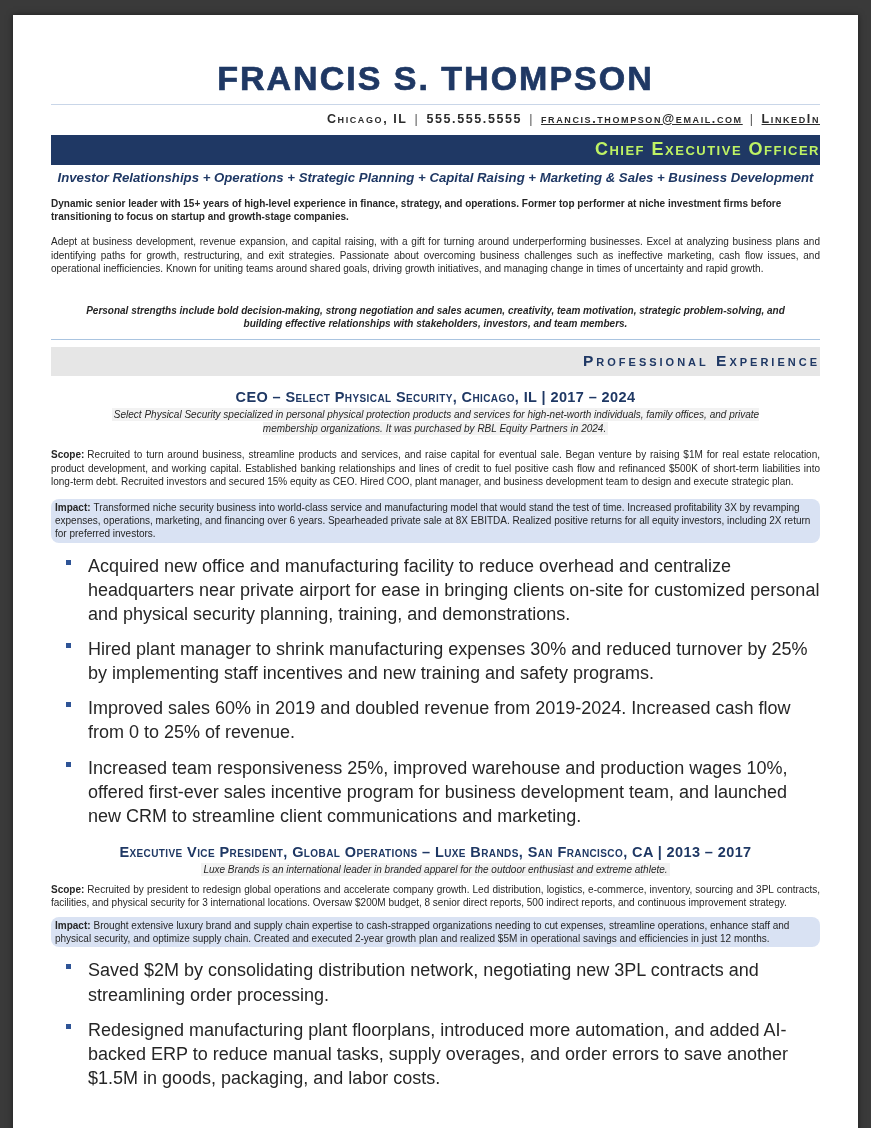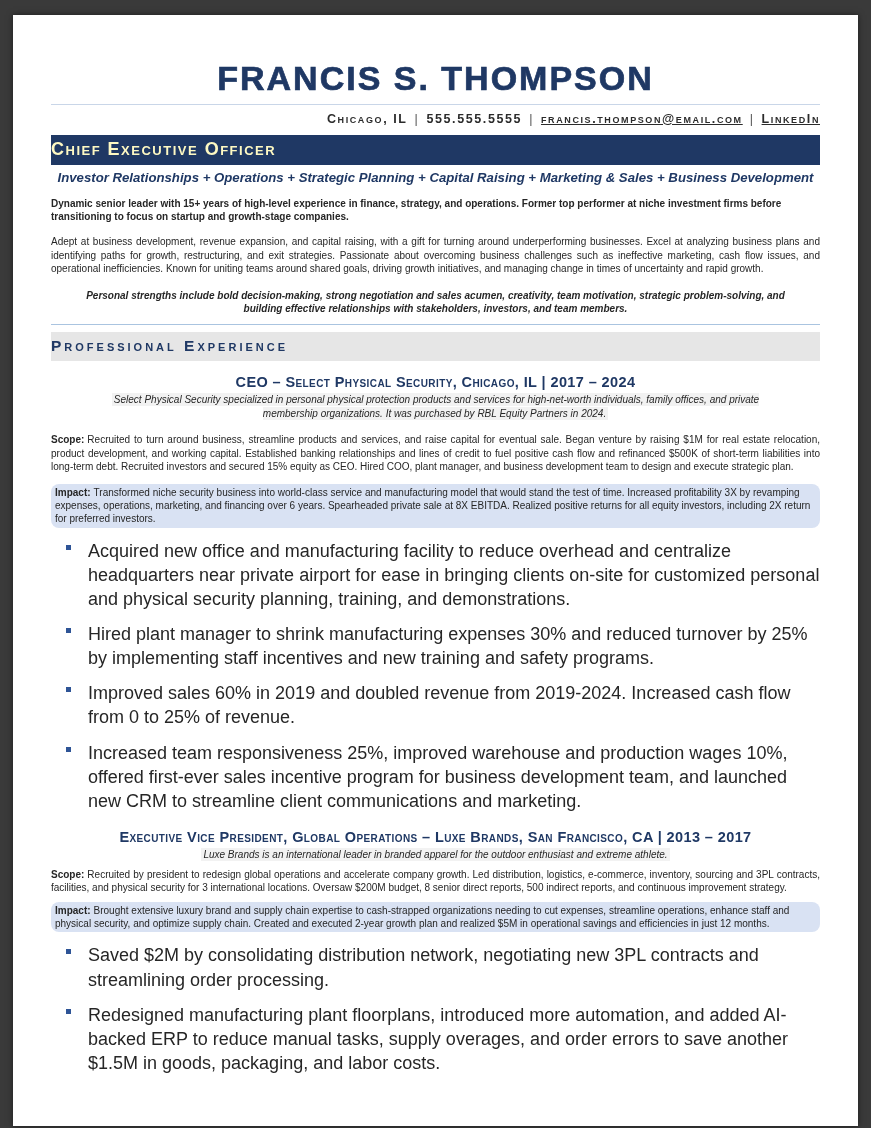--- a/index.html
+++ b/index.html
@@ -28,41 +28,41 @@
   }
   .rule-light{border:none;border-top:1px solid var(--rule-light);margin-top:7px;}
   .contact{
     margin-top:7px;text-align:right;
     font-variant:small-caps;font-weight:bold;
     font-size:12.5px;letter-spacing:1.6px;color:#2b2b2b;
   }
   .contact a{color:#2b2b2b;text-decoration:underline;cursor:pointer;}
   .contact .sep{margin:0 7px;font-weight:normal;color:#555;}
   .banner{
-    margin-top:9px;background:var(--navy);color:#fef9c3;
-    text-align:left;font-variant:small-caps;font-weight:bold;
+    margin-top:9px;background:var(--navy);color:#bef264;
+    text-align:right;font-variant:small-caps;font-weight:bold;
     font-size:18px;letter-spacing:1.5px;padding:4px 0 5px 0;
   }
   .keywords{
     margin-top:5px;text-align:center;color:var(--navy);
     font-style:italic;font-weight:bold;font-size:13.2px;
   }
   
   .para{font-size:10px;line-height:1.34;margin-top:12px;}
   .lead{font-weight:bold;}
   .just{text-align:justify;}
   .strengths{
     font-weight:bold;font-style:italic;text-align:center;
-    margin-top:13px;margin-bottom:9px;padding:0 18px;
+    margin-top:28px;margin-bottom:9px;padding:0 18px;
   }
   .rule-blue{border:none;border-top:1.5px solid var(--rule-blue);}
   
   .section-bar{
     margin-top:7px;background:var(--section-bg);color:var(--navy);
-    text-align:left;font-variant:small-caps;font-weight:bold;
+    text-align:right;font-variant:small-caps;font-weight:bold;
     font-size:15.5px;letter-spacing:3px;padding:5px 0 6px 0;
   }
   .job-heading{
     margin-top:13px;text-align:center;color:var(--navy);
     font-variant:small-caps;font-weight:bold;font-size:14.5px;letter-spacing:.4px;
   }
   .job-note{margin-top:3px;text-align:center;font-size:10px;line-height:1.4;padding:0 40px;}
   .job-note span{background:var(--note-bg);font-style:italic;padding:1px 2px;}
   .para-label{font-weight:bold;margin-right:3px;}
   .impact{background:var(--impact-bg);padding:2px 4px;margin-top:10px;border-radius:8px;}

